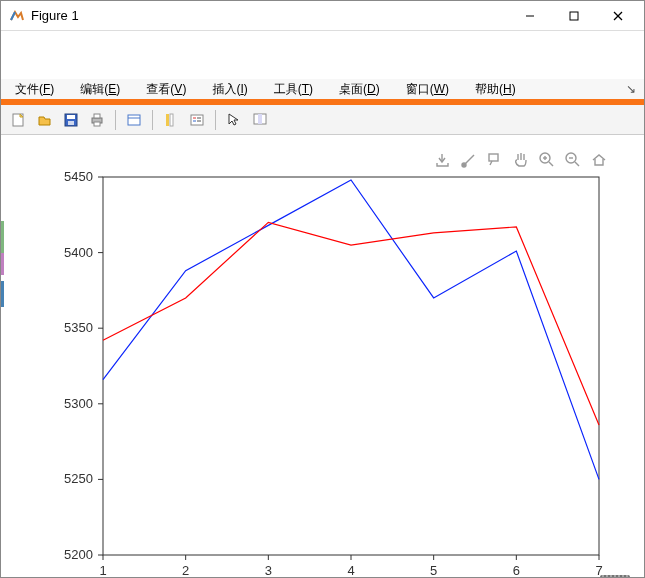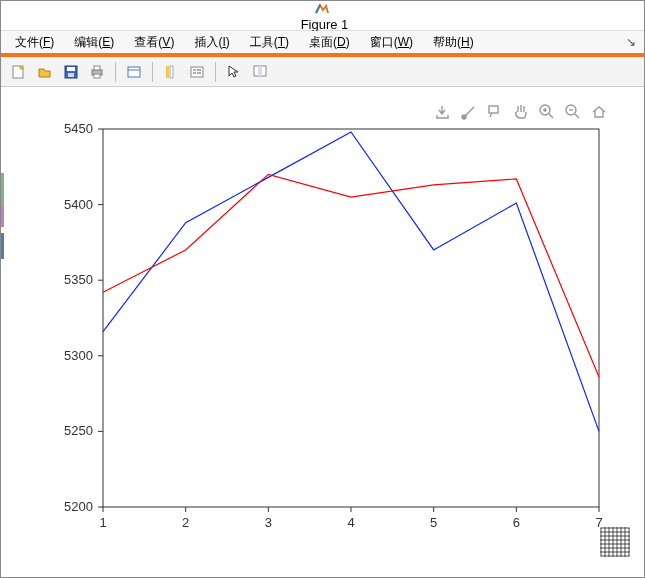--- a/index.html
+++ b/index.html
@@ -14,41 +14,41 @@
     border: 1px solid #888;
     position: relative;
   }
   .titlebar {
     height: 30px;
     background: #fff;
     display: flex;
     align-items: center;
     padding: 0 4px 0 8px;
     border-bottom: 1px solid #ddd;
-    flex-direction: column;
   }
   .titlebar .logo {
     width: 16px; height: 16px; margin-right: 6px;
     position: relative;
   }
   .titlebar .title { flex: 1; font-size: 13px; color: #000; }
   .titlebar .winbtns { display: flex; }
   .titlebar .winbtn {
     width: 44px; height: 28px; display:flex; align-items:center; justify-content:center;
     color: #000;
   }
   .menubar {
     height: 26px;
     display: flex;
     align-items: center;
     padding: 0 6px;
-    gap: 4px;
-    border-bottom: 4px solid #f97316;
+    gap: 10px;
+    border-bottom: 6px solid #f97316;
     background: #f7f7f7;
     position: relative;
+    margin-top: 48px;
   }
   .menubar .menuitem {
     padding: 3px 8px;
     cursor: default;
     display: flex; align-items: baseline;
   }
   .menubar .menuitem u { text-decoration: underline; }
   .menubar .dropdown-arrow {
     position: absolute; right: 8px; top: 50%; transform: translateY(-50%);
     color: #555;

